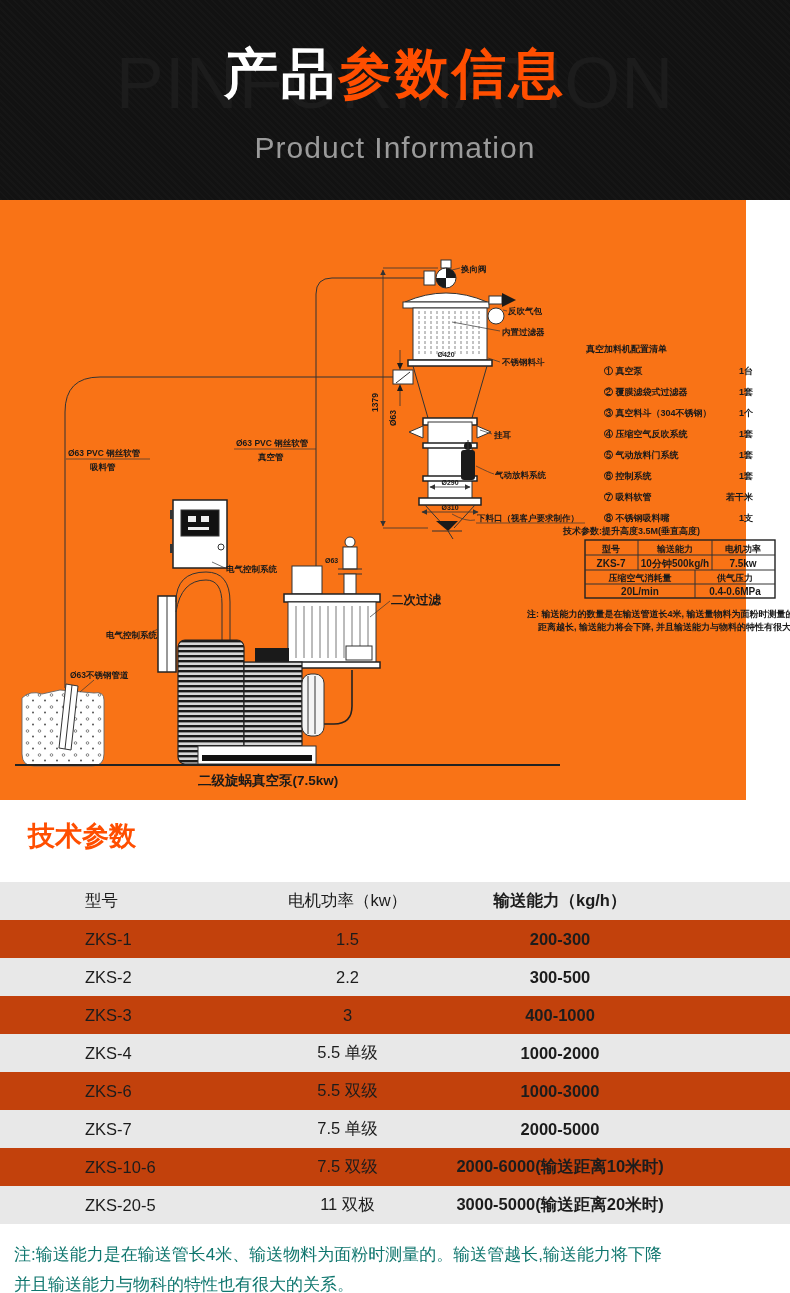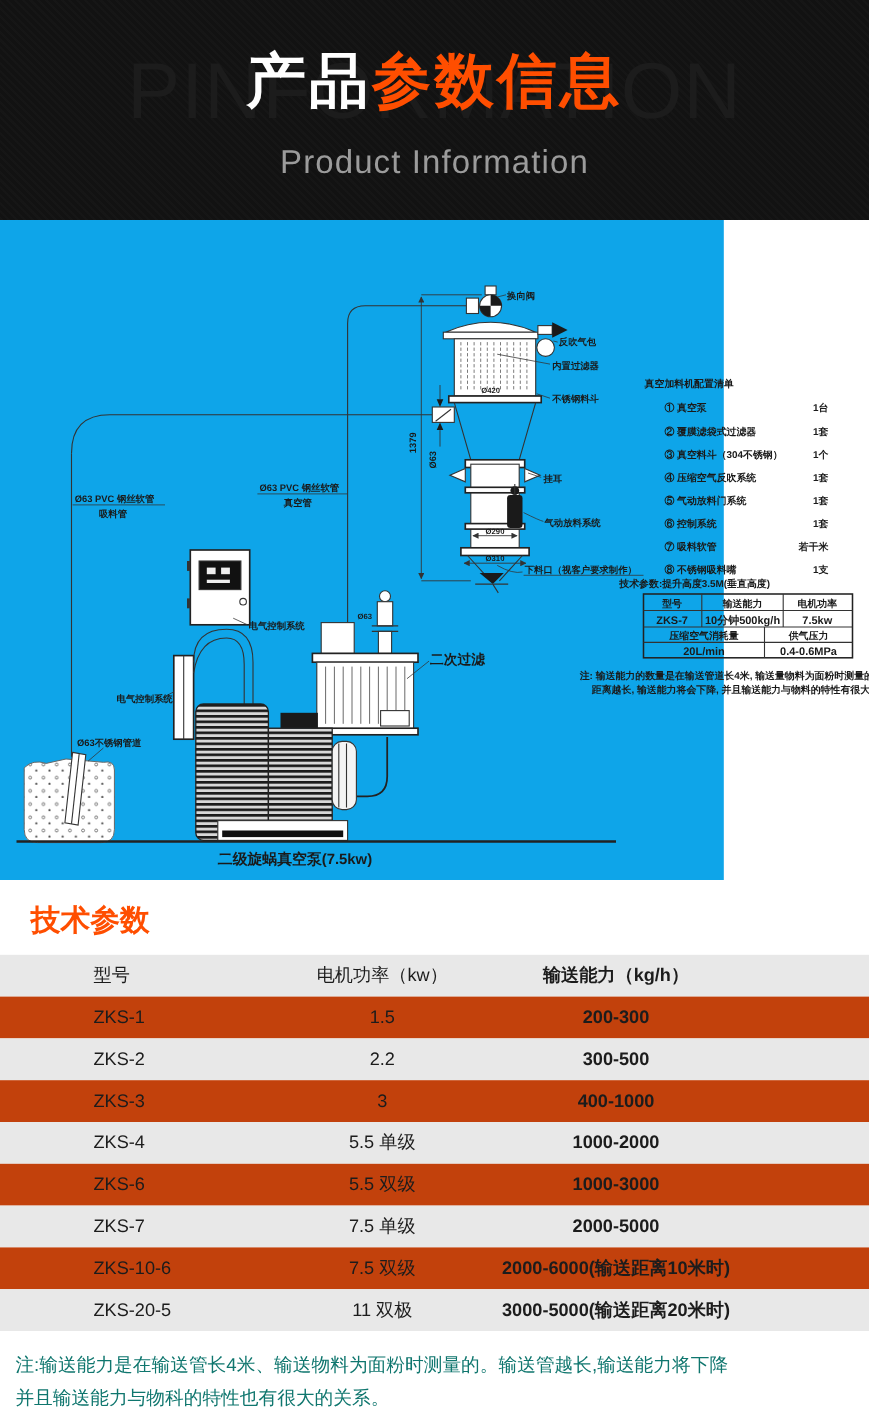--- a/index.html
+++ b/index.html
@@ -9,39 +9,39 @@
   .hero{position:relative;height:200px;background:#121212;overflow:hidden;text-align:center;
         background-image:repeating-linear-gradient(45deg,rgba(255,255,255,.015) 0 2px,transparent 2px 5px);}
   .hero .watermark{position:absolute;top:42px;left:50%;transform:translateX(-50%);
         font-size:72px;font-weight:normal;color:#1c1c1c;letter-spacing:1px;white-space:nowrap;}
   .hero h1{position:relative;margin:14px;padding-top:24px;font-size:54px;font-weight:bold;letter-spacing:3px;}
   .t-white{color:#ffffff;}
   .t-orange{color:#ff4e00;}
   .hero .sub{position:relative;margin-top:20px;font-size:30px;color:#9b9b9b;letter-spacing:1px;}
 
   
-  .diagram{position:relative;width:658px;height:600px;background:#0ea5e9;}
+  .diagram{position:relative;width:746px;height:600px;background:#f97316;}
   svg{display:block;}
   .ln{stroke:#333;stroke-width:1;fill:none;}
   .lnB{stroke:#222;stroke-width:1.6;fill:none;}
   .fw{fill:#fff;stroke:#333;stroke-width:1;}
   .fwB{fill:#fff;stroke:#222;stroke-width:1.5;}
   .blk{fill:#1a1a1a;stroke:none;}
   .ld{stroke:#333;stroke-width:.7;fill:none;}
   .dim{stroke:#333;stroke-width:.8;fill:none;}
   text{fill:#1a1a1a;font-family:"Liberation Sans",sans-serif;}
   .cad{font-size:8.5px;font-weight:bold;}
   .cad7{font-size:7px;font-weight:bold;}
   .cad9{font-size:9px;font-weight:bold;}
   .cad10{font-size:10px;font-weight:bold;}
   .cad12{font-size:12.5px;font-weight:bold;}
   .cad13{font-size:13.5px;font-weight:bold;}
 
   
-  .section-title{color:#ff4e00;font-size:27px;font-weight:bold;padding:18px 0 0 28px;margin:0 0 14px 0;}
+  .section-title{color:#ff4e00;font-size:27px;font-weight:bold;padding:18px 0 0 28px;margin:0 0 28px 0;}
   .spec-table{width:790px;}
   .spec-row{display:flex;height:38px;align-items:center;font-size:16.5px;color:#1c1c1c;background:#c2410c;}
   .spec-row.alt,.spec-head{background:#e8e8e8;}
   .c1{width:245px;padding-left:85px;box-sizing:border-box;}
   .c2{width:205px;text-align:center;}
   .c3{width:220px;text-align:center;white-space:nowrap;font-weight:bold;}
 
   .footnote{padding:16px 14px 0 14px;font-size:17px;line-height:1.75;color:#0f766e;}
 </style>
 </head>

